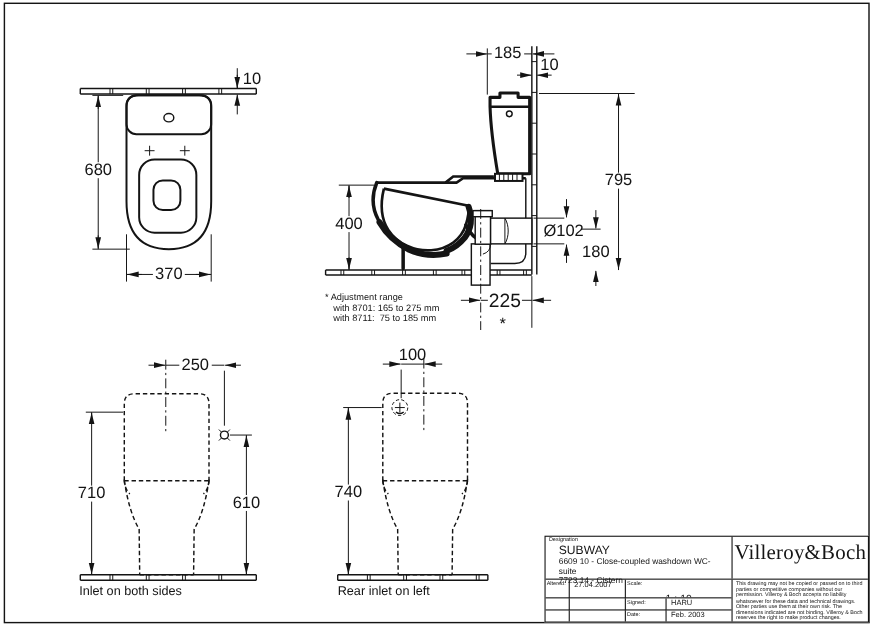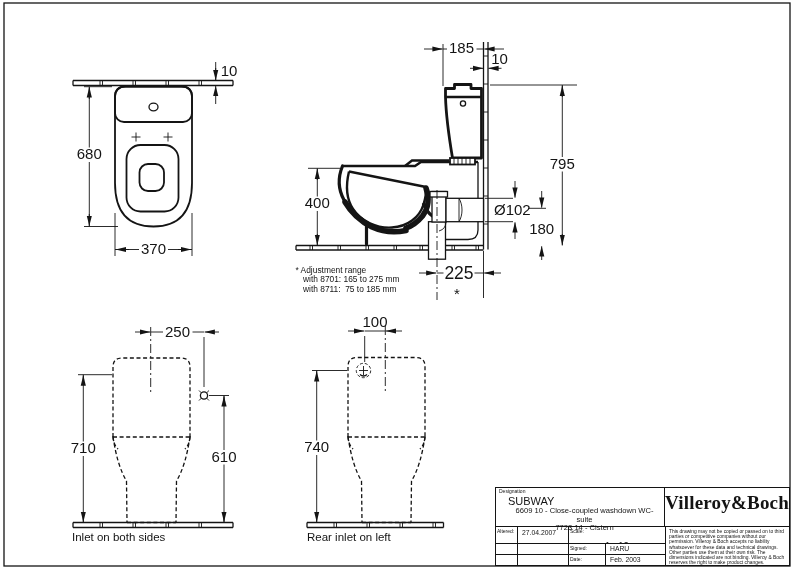--- a/index.html
+++ b/index.html
@@ -23,23 +23,23 @@
   .cap{font-size:11.5px;}
   .note{font-size:8.4px;}
   .mid{text-anchor:middle;}
   
   .tb{position:absolute;left:495px;top:487px;width:295px;height:79px;background:#fff;
       border:1.2px solid #141414;box-sizing:border-box;display:flex;flex-direction:column;}
   .tb-row1{height:39px;display:flex;border-bottom:1.2px solid #141414;box-sizing:border-box;}
   .tb-desig{width:170px;border-right:1.2px solid #141414;box-sizing:border-box;position:relative;padding:1px 3px;}
   .tb-desig-label{font-size:5px;line-height:5px;}
   .tb-series{font-size:11px;line-height:12px;margin-left:9px;margin-top:1px;}
-  .tb-item{font-size:7.6px;line-height:8.6px;margin-left:9px;text-align:center;}
+  .tb-item{font-size:7.6px;line-height:8.6px;margin-left:9px;}
   .tb-brand{flex:1;display:flex;justify-content:center;padding-top:4px;
-            font-family:"Liberation Serif",serif;font-size:19px;font-weight:700;letter-spacing:0.2px;}
+            font-family:"Liberation Serif",serif;font-size:19px;font-weight:400;letter-spacing:0.2px;}
   .tb-row2{flex:1;display:flex;min-height:0;}
   .tb-meta{width:170px;border-right:1.2px solid #141414;box-sizing:border-box;display:grid;
            grid-template-columns:22px 51px 37px 1fr;grid-template-rows:17px 1fr 1fr;}
   .tb-meta>div{box-sizing:border-box;overflow:hidden;}
   .br{border-right:0.9px solid #141414;}
   .bb{border-bottom:0.9px solid #141414;}
   .lbl{font-size:5px;line-height:6px;padding:1px 1px;}
   .val{font-size:6.8px;line-height:8px;padding:2px 0 0 4px;}
   .scale-cell{grid-column:3/5;position:relative;}
   .scale-val{font-size:9.5px;text-align:center;margin-top:12px;}

